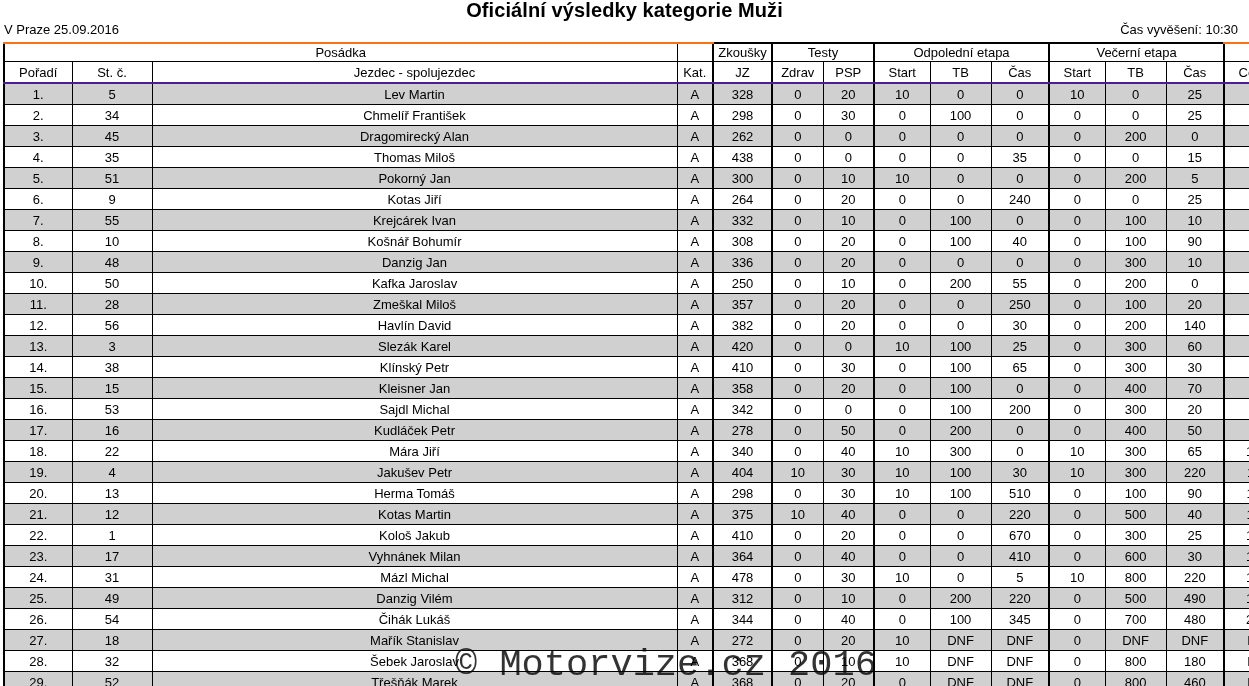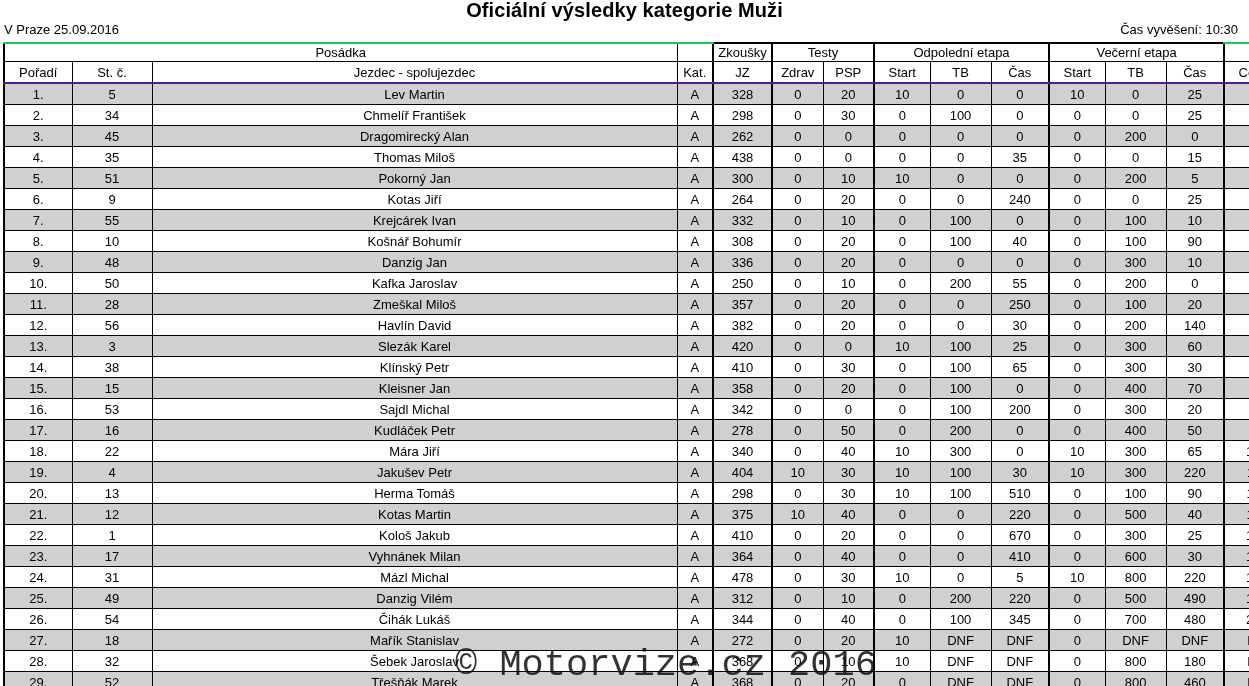--- a/index.html
+++ b/index.html
@@ -59,21 +59,21 @@
     font-weight: normal;
   }
   
   tr.group-head th {
     height: 17px;
     line-height: 16px;
     font-size: 13px;
   }
   tr.group-head th.blank-left,
   tr.group-head th.blank-right {
-    border-top: 2px solid #22c55e;
+    border-top: 2px solid #f97316;
   }
   tr.col-head th {
     height: 20px;
     line-height: 19px;
     border-bottom: 2px solid #4c1d95;
   }
 
   
   .sep-left { border-left: 2px solid #000 !important; }
 

